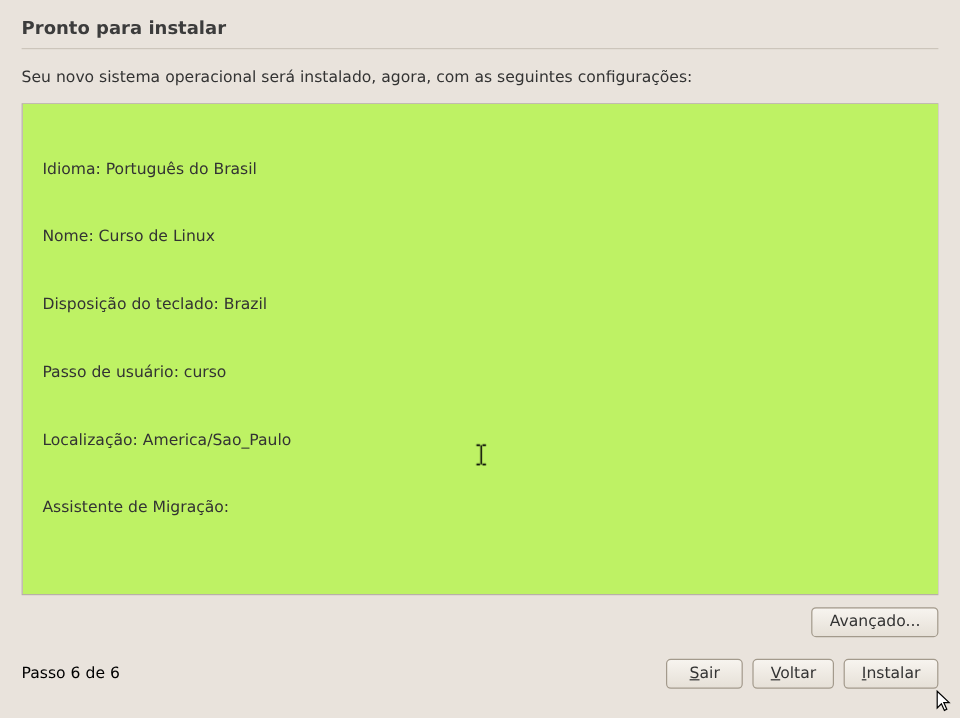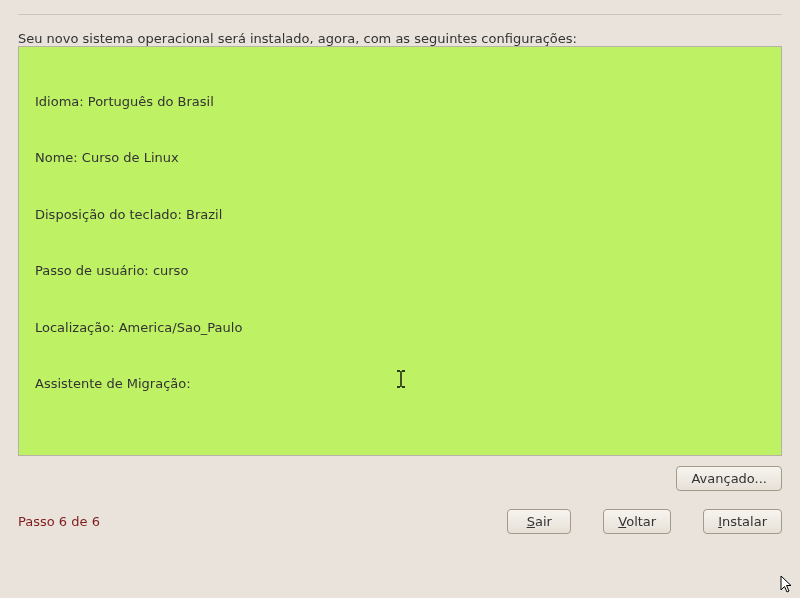--- a/index.html
+++ b/index.html
@@ -28,20 +28,21 @@
       font-weight: bold;
       color: #3c3c3c;
       margin-bottom: 8px;
     }
     .hr {
       border: none;
       border-top: 1px solid #ccc5bb;
       margin-bottom: 16px;
     }
     .intro {
+      margin-bottom: 14px;
       color: #333;
     }
     .summary-box {
       background: #bef264;
       border: 1px solid #b8b1a6;
       padding: 8px 10px;
       height: 410px;
       overflow: auto;
       line-height: 1.45;
       white-space: pre-wrap;
@@ -55,55 +56,55 @@
       justify-content: flex-end;
       margin-top: 10px;
     }
     .footer {
       display: flex;
       justify-content: space-between;
       align-items: center;
       margin-top: 18px;
     }
     .step {
-      color: #7f1d1d;
+      color: #000000;
     }
     .buttons {
       display: flex;
       gap: 8px;
     }
     button {
       font-family: inherit;
       font-size: 13px;
       padding: 4px 14px;
       background: linear-gradient(#f7f4ef, #e6e0d7);
       border: 1px solid #a39a8c;
       border-radius: 4px;
       color: #333;
       cursor: pointer;
       min-width: 64px;
-      margin-left: 24px;
     }
     .underline-first::first-letter {
       text-decoration: underline;
     }
     .cursor {
       position: absolute;
       pointer-events: none;
       width: 14px;
       height: 20px;
     }
     .cursor svg {
       display: block;
     }
   </style>
 </head>
 <body>
 
 <div class="window">
+  <div class="heading">Pronto para instalar</div>
   <hr class="hr">
   <div class="intro">Seu novo sistema operacional será instalado, agora, com as seguintes configurações:</div>
 
   <div class="summary-box">
     <div class="indent">Idioma: Português do Brasil</div>
     <div class="indent">Nome: Curso de Linux</div>
     <div class="indent">Disposição do teclado: Brazil</div>
     <div class="indent">Passo de usuário: curso</div>
     <div class="indent">Localização: America/Sao_Paulo</div>
     <div class="indent">Assistente de Migração:</div>

